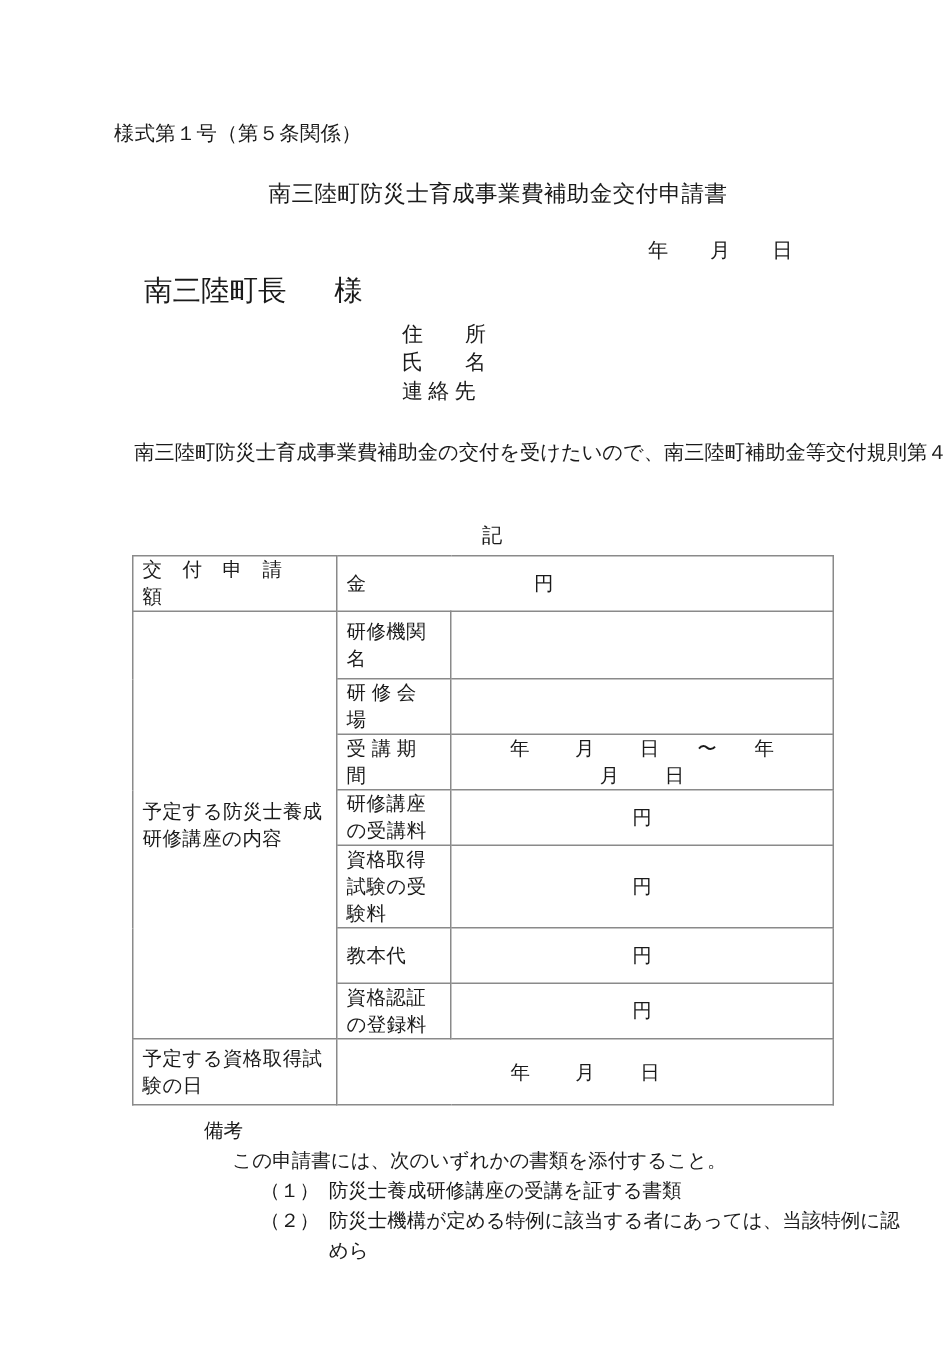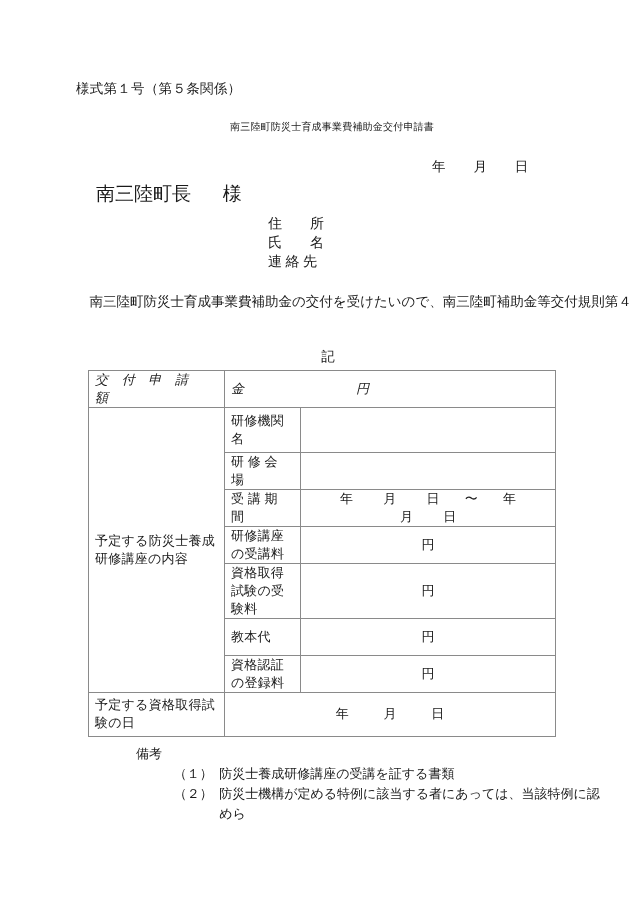--- a/index.html
+++ b/index.html
@@ -29,21 +29,21 @@
     left: 76px;
     top: 80px;
     font-size: 13.5px;
     letter-spacing: 0.02em;
   }
   #doc-title {
     left: 0;
     right: 0;
     top: 120px;
     text-align: center;
-    font-size: 10px;
+    font-size: 15px;
     letter-spacing: 0.02em;
     white-space: nowrap;
     padding-left: 34px;
     box-sizing: border-box;
   }
   #date-line {
     left: 432px;
     top: 158px;
     font-size: 13.5px;
   }
@@ -105,24 +105,24 @@
   }
   .col-label   { width: 136px; }
   .col-sublabel{ width: 76px; }
 
   td.label-cell      { letter-spacing: 0.02em; }
   td.label-spaced    { letter-spacing: 0.40em; }
   td.label-top       { vertical-align: top; padding-top: 7px; }
   td.value-money     { text-align: center; }
   td.value-left      { text-align: left; }
 
-  .row-h1 { height: 30px; font-style: italic; }
+  .row-h1 { height: 30px; }
   .row-h2 { height: 45px; }
   .row-h3 { height: 37px; }
-  .row-h4 { height: 44px; font-family: Liberation Mono, monospace; }
+  .row-h4 { height: 44px; }
   .kin { float: left; }
 
   .date-inline .d { display: inline-block; width: 40px; text-align: center; }
   .date-inline .sep { display: inline-block; width: 30px; text-align: center; }
 
   
   #remarks {
     position: absolute;
     left: 88px;
     top: 744px;
@@ -238,20 +238,21 @@
           <span class="d">月</span>
           <span class="d">日</span>
         </td>
       </tr>
 
     </tbody>
   </table>
 
   <div id="remarks">
     <p id="remarks-title">備考</p>
+    <p id="remarks-lead">この申請書には、次のいずれかの書類を添付すること。</p>
 
     <div class="remark-item">
       <span class="remark-num">（１）</span>
       <span class="remark-text">防災士養成研修講座の受講を証する書類</span>
     </div>
 
     <div class="remark-item">
       <span class="remark-num">（２）</span>
       <span class="remark-text">
         <span>防災士機構が定める特例に該当する者にあっては、当該特例に認めら</span>

